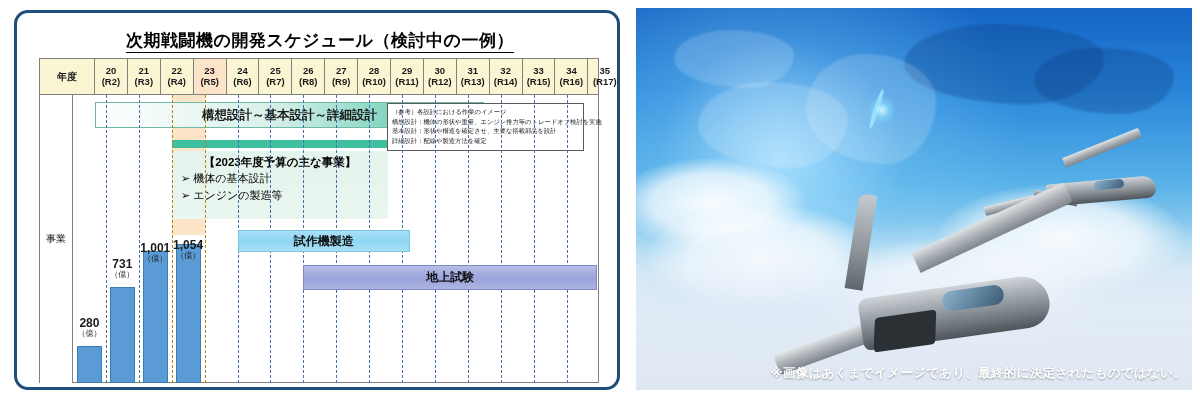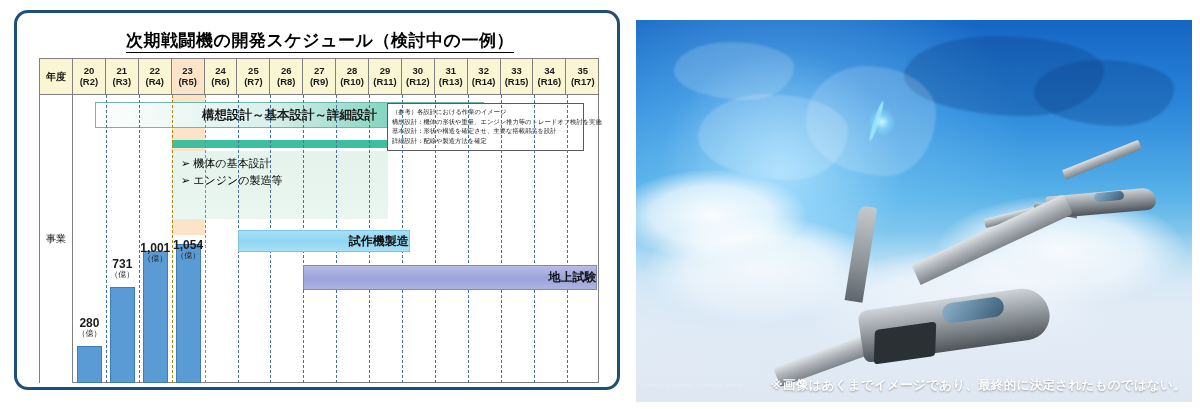--- a/index.html
+++ b/index.html
@@ -59,21 +59,21 @@
     display: flex;
     flex-direction: column;
     align-items: center;
     justify-content: center;
     font-size: 9.5px;
     font-weight: bold;
     color: #1a1a1a;
     line-height: 1.15;
   }
   .hcell.label-cell {
-    width: 33px;
+    width: 55px;
     font-size: 10px;
   }
   .hcell.year-cell { width: 32.9px; }
   .hcell.hl { background: #FCE4C8; }
   .hcell:last-child { border-right: none; }
 
   
   #body-area {
     position: absolute;
     left: 0; top: 36px;
@@ -205,38 +205,38 @@
     display: block;
     font-size: 8px;
     font-weight: normal;
   }
 
   
   .task-bar {
     position: absolute;
     display: flex;
     align-items: center;
-    justify-content: flex-end;
+    justify-content: center;
     font-size: 12px;
     font-weight: bold;
     color: #111;
   }
   .task-bar.cyan {
     background: linear-gradient(to bottom, #A7E0F7 0%, #8FD6F2 50%, #A7E0F7 100%);
     border: 1px solid #7FC4E3;
   }
   .task-bar.purple {
     background: linear-gradient(to bottom, #B7BDE6 0%, #9AA3DB 55%, #AEB5E2 100%);
     border: 1px solid #7E88C4;
   }
 
   
   #right-panel {
     position: absolute;
-    left: 636px; top: 20px;
+    left: 636px; top: 8px;
     width: 556px; height: 382px;
     overflow: hidden;
     background: #0a3d7a;
   }
   #sky {
     position: absolute; inset: 0;
     background:
       radial-gradient(circle at 26% 40%, rgba(170,225,255,0.92) 0%, rgba(120,200,245,0.35) 26%, rgba(0,0,0,0) 52%),
       linear-gradient(to bottom, #1565c4 0%, #2a86da 22%, #58b2e8 46%, #9fd3ef 62%, #c9dff0 72%, #e7eef6 85%, #f2f4f8 100%);
   }
@@ -408,20 +408,21 @@
         <div id="design-box">
           <span>構想設計～基本設計～詳細設計</span>
         </div>
 
         <div id="green-arrow">
           <div class="shaft"></div>
           <div class="head"></div>
         </div>
 
         <div id="budget-box">
+          <div id="budget-title">【2023年度予算の主な事業】</div>
           <div class="budget-item">➢ 機体の基本設計</div>
           <div class="budget-item">➢ エンジンの製造等</div>
         </div>
 
         <div id="ref-box">
           <div class="ref-line">（参考）各設計における作業のイメージ</div>
           <div class="ref-line">構想設計：機体の形状や重量、エンジン推力等のトレードオフ検討を実施</div>
           <div class="ref-line">基本設計：形状や構造を確定させ、主要な搭載部品を設計</div>
           <div class="ref-line">詳細設計：配線や製造方法を確定</div>
         </div>

